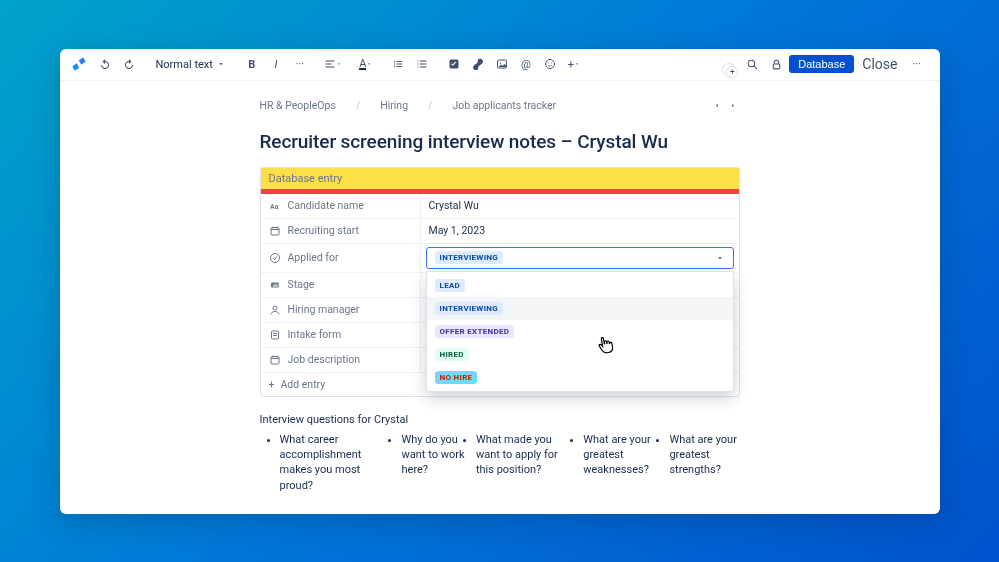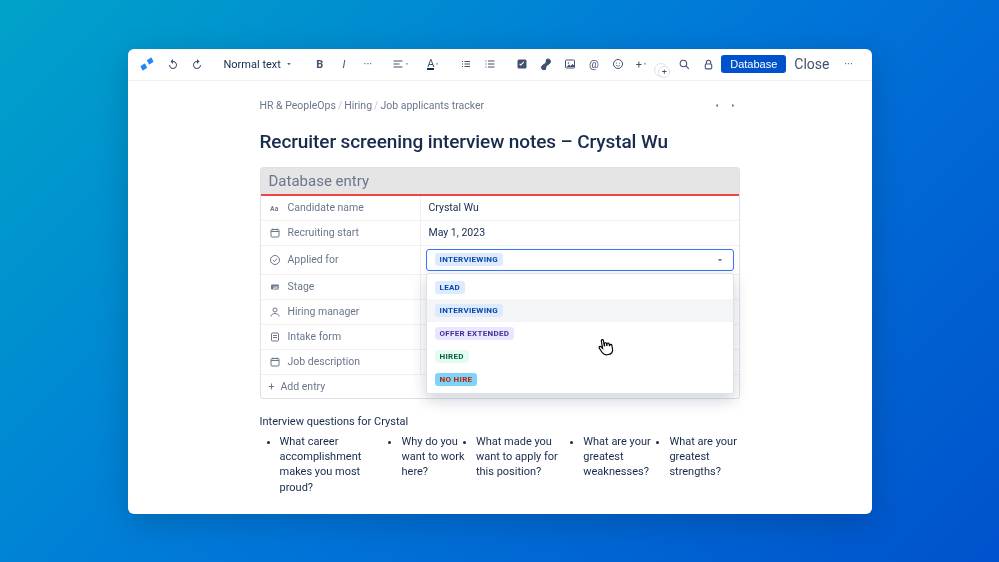--- a/index.html
+++ b/index.html
@@ -4,21 +4,21 @@
 <style>
   * { box-sizing: border-box; margin: 0; padding: 0; }
   body {
     font-family: -apple-system, BlinkMacSystemFont, 'Segoe UI', Roboto, Helvetica, Arial, sans-serif;
     width: 999px; height: 562px;
     background: linear-gradient(135deg, #00a3c9 0%, #0077d9 50%, #0052cc 100%);
     display: flex; align-items: center; justify-content: center;
     overflow: hidden;
   }
   .window {
-    width: 744px; height: 465px;
+    width: 880px; height: 465px;
     background: #fff; border-radius: 6px;
     box-shadow: 0 8px 32px rgba(0,0,0,.18);
     display: flex; flex-direction: column;
     overflow: hidden;
   }
   
   .toolbar {
     height: 32px; padding: 0 12px;
     border-bottom: 1px solid #f0f0f0;
     display: flex; align-items: center; gap: 2px;
@@ -63,39 +63,39 @@
   }
   .close { font-size:14px; color:#42526e; padding:3px 6px; cursor:pointer;}
   .content-area {
     flex:1; overflow-y:auto; padding: 14px 0 24px 0;
   }
   .page {
     max-width: 480px; margin: 0 auto;
   }
   .crumbs-row { display:flex; align-items:center; justify-content:space-between; }
   .crumbs {
-    font-size: 10.5px; color:#6b778c; display:flex; gap:2px; align-items:center;
+    font-size: 10.5px; color:#6b778c; display:flex; gap:20px; align-items:center;
     padding: 4px 0;
   }
   .crumbs .sep { color:#c1c7d0; }
   .crumb { cursor:pointer; }
   .crumb-actions { color:#6b778c; display:flex; gap:2px; }
   .crumb-actions .tbtn { min-width:14px; width:14px; height:14px; }
   h1 {
     font-size: 19px; font-weight:500; color:#172b4d;
     margin: 14px 0 14px 0; letter-spacing:-.1px;
   }
   
   .db-panel {
     border:1px solid #dfe1e6; border-radius:3px; overflow:visible;
     position:relative;
   }
   .db-head {
-    background:#e5e5e5; border-bottom:2px solid #ef4444;
-    font-size:15px; color:#6b778c; padding: 4px 8px;
+    background:#fde047; border-bottom:5px solid #ef4444;
+    font-size:11px; color:#6b778c; padding: 4px 8px;
   }
   .db-row {
     display:flex; align-items:stretch; border-bottom:1px solid #f0f0f0;
     min-height:25px;
   }
   .db-row:last-child{border-bottom:none;}
   .db-label {
     width: 160px; padding: 5px 8px;
     font-size:10.5px; color:#6b778c;
     display:flex; align-items:center; gap:6px;

